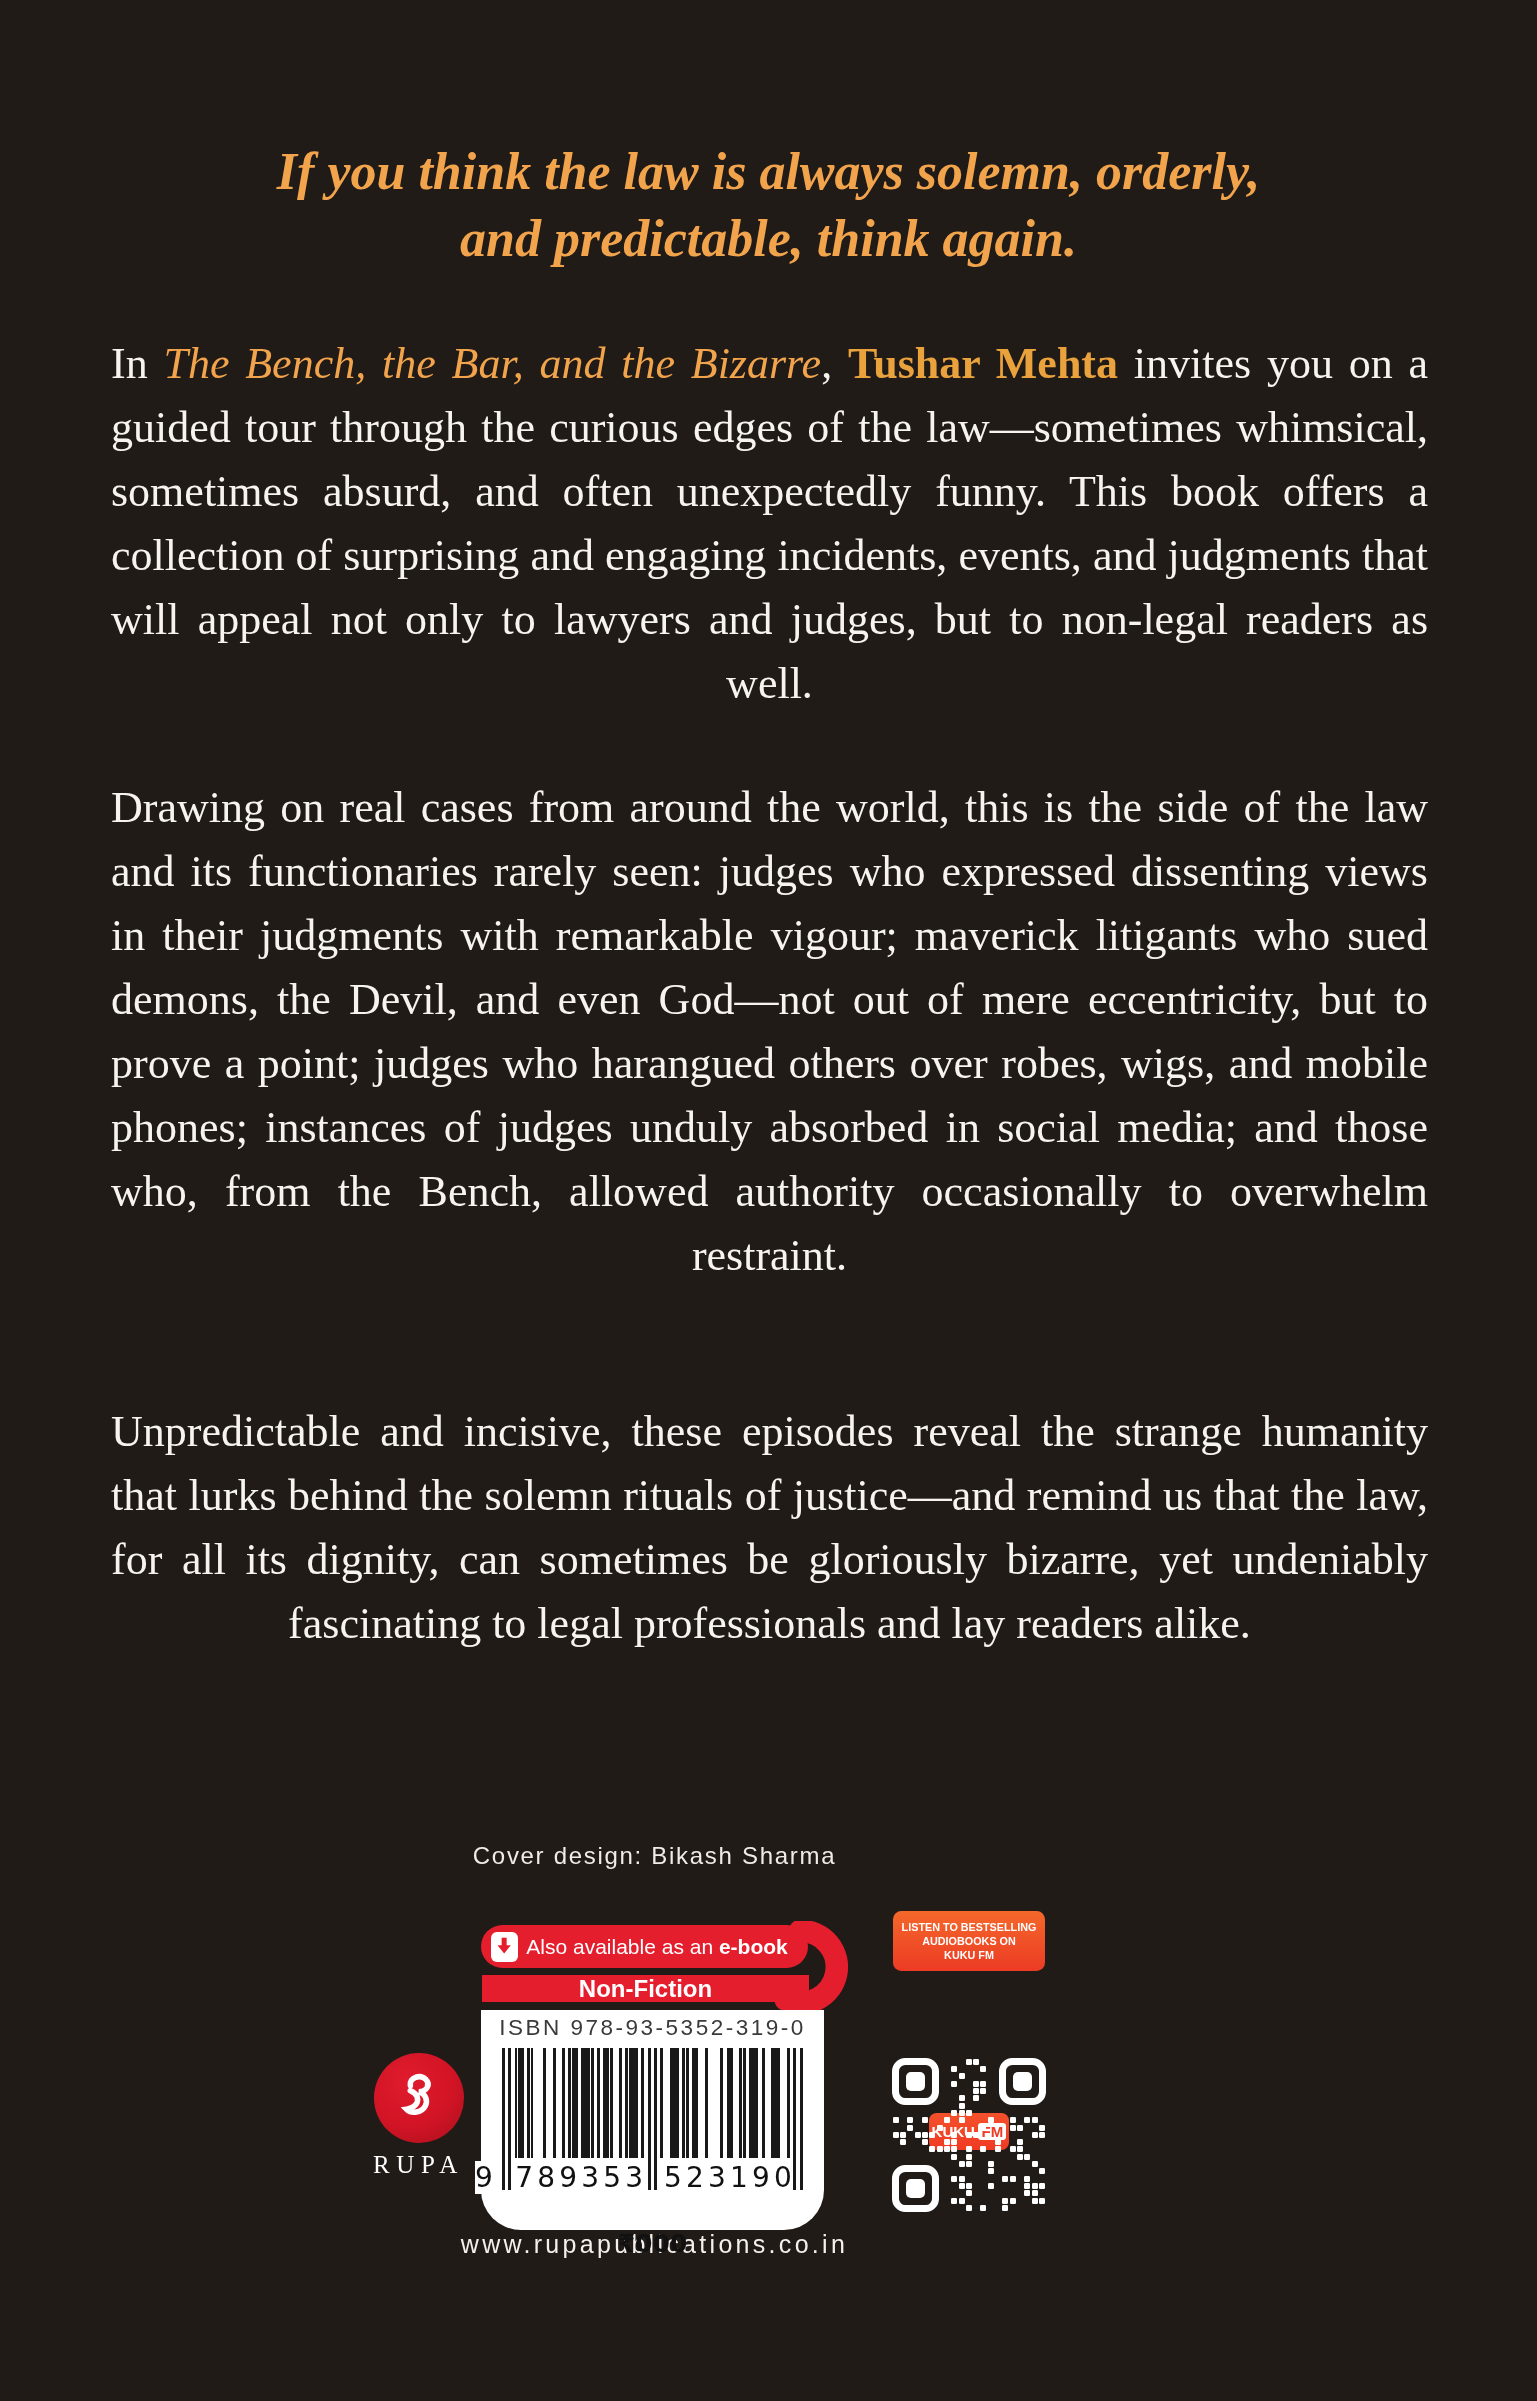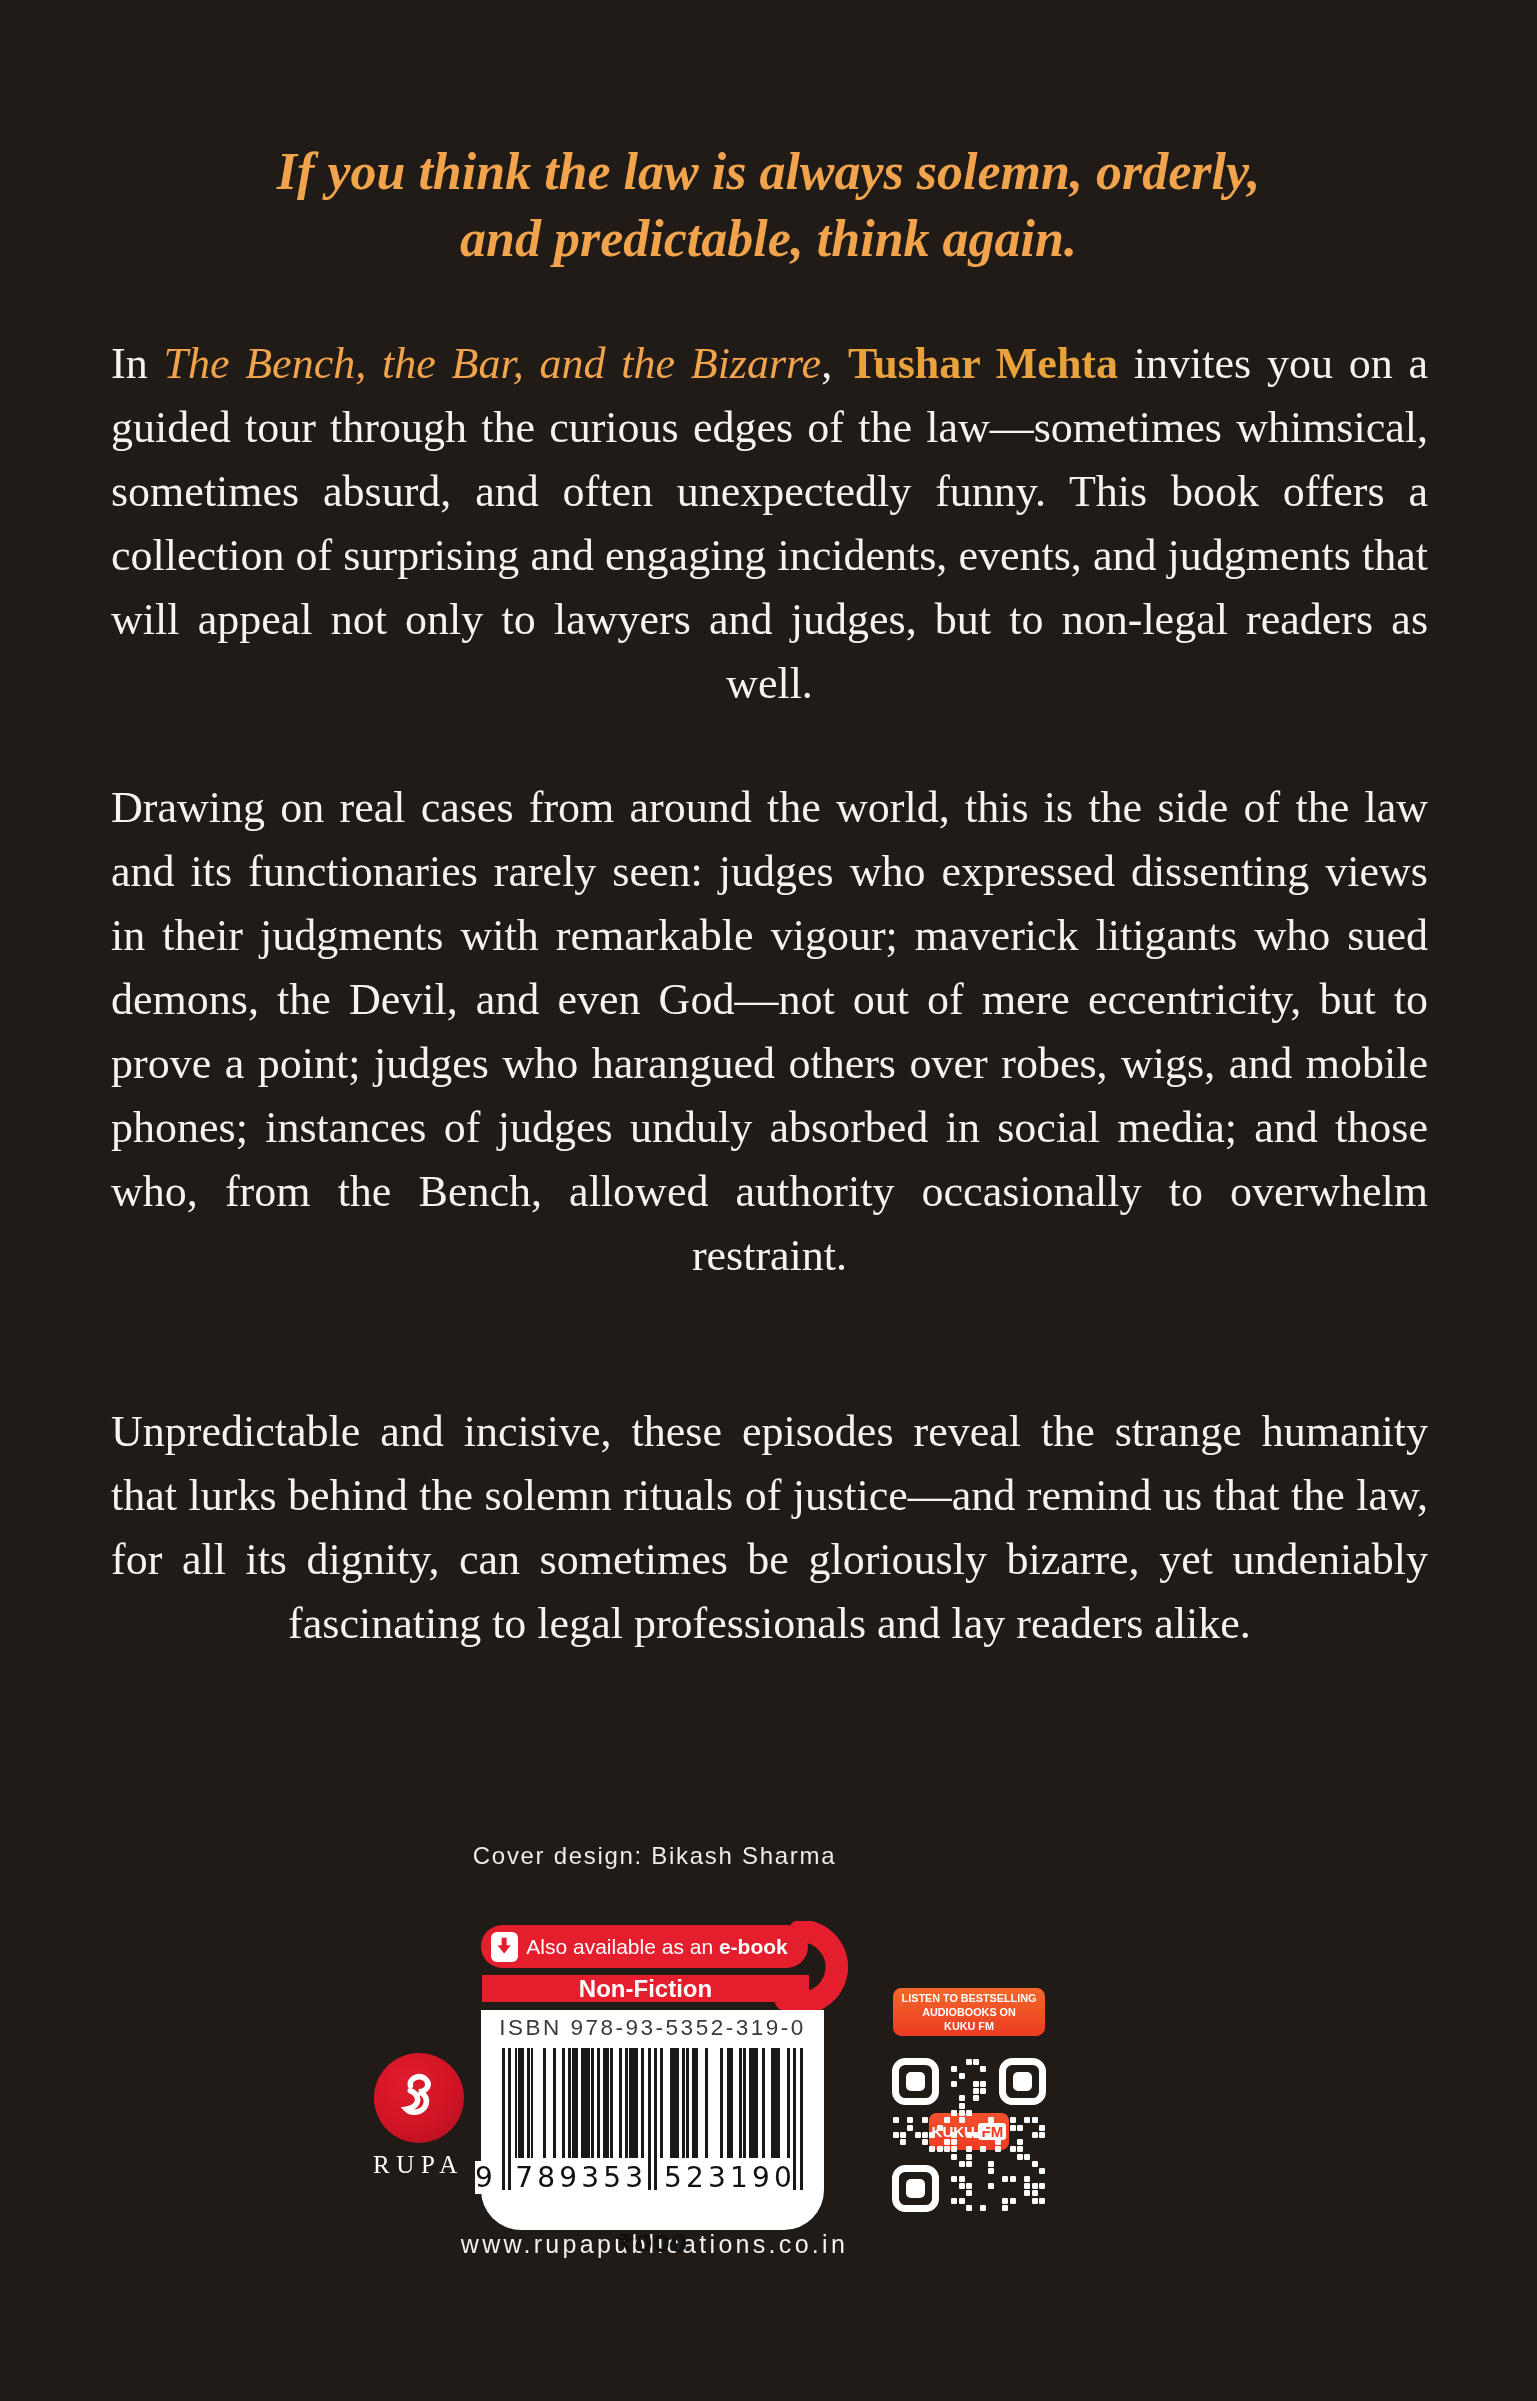--- a/index.html
+++ b/index.html
@@ -48,21 +48,21 @@
   .website{position:absolute;top:2230px;left:317px;width:675px;text-align:center;
            font-family:"Liberation Sans",sans-serif;font-size:25px;letter-spacing:3.3px;color:#f4f1ed;}
   
   .rupa{position:absolute;left:357px;top:2053px;width:123px;text-align:center;}
   .rupa-circle{width:90px;height:90px;margin:0 auto;border-radius:50%;
                background:radial-gradient(circle at 38% 32%,#e01c2e 0%,#d11425 55%,#a80f1d 100%);
                display:flex;align-items:center;justify-content:center;}
   .rupa-word{margin-top:8.3px;color:#fff;font-family:"Liberation Serif",serif;
              font-size:25px;letter-spacing:6.7px;}
   
-  .kuku-badge{position:absolute;left:893px;top:1988px;width:152px;height:48px;border-radius:8.3px;
+  .kuku-badge{position:absolute;left:893px;top:1911px;width:152px;height:60px;border-radius:8.3px;
               background:linear-gradient(#f4682a,#ec3b24);z-index:2;display:flex;flex-direction:column;
               align-items:center;justify-content:center;color:#fff;
               font-family:"Liberation Sans",sans-serif;font-weight:700;font-size:10.8px;line-height:14px;}
   .qr{position:absolute;left:892px;top:2058px;width:153px;height:153px;}
   .qr .qm{position:absolute;width:5.8px;height:5.8px;background:#fff;border-radius:1.2px;}
   .finder{position:absolute;width:47px;height:47px;border:7.5px solid #fff;border-radius:13.3px;
           box-sizing:border-box;display:flex;align-items:center;justify-content:center;}
   .finder>div{width:18.3px;height:18.3px;background:#fff;border-radius:5px;}
   .f-tl{left:0;top:0}.f-tr{left:107px;top:0}.f-bl{left:0;top:107px}
   .qr-label{position:absolute;left:37px;top:55px;width:80px;height:37px;border-radius:7.5px;

